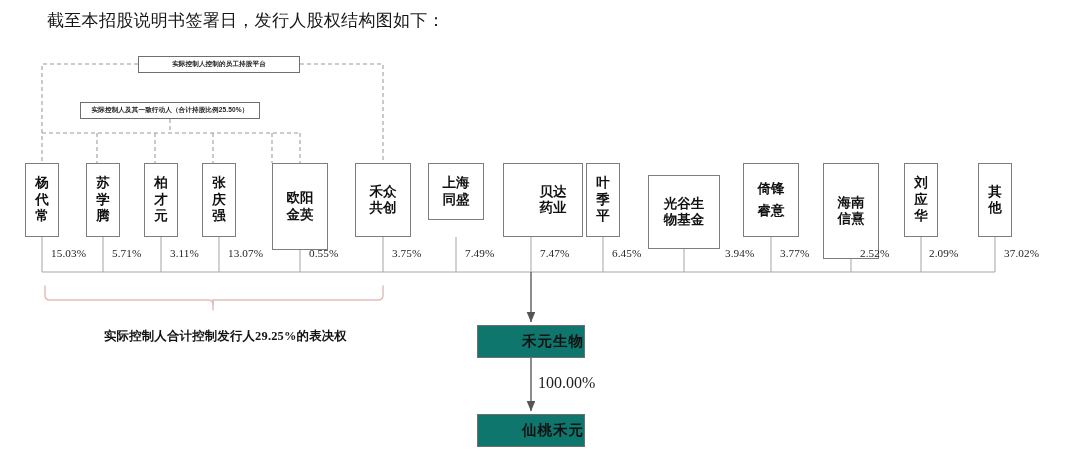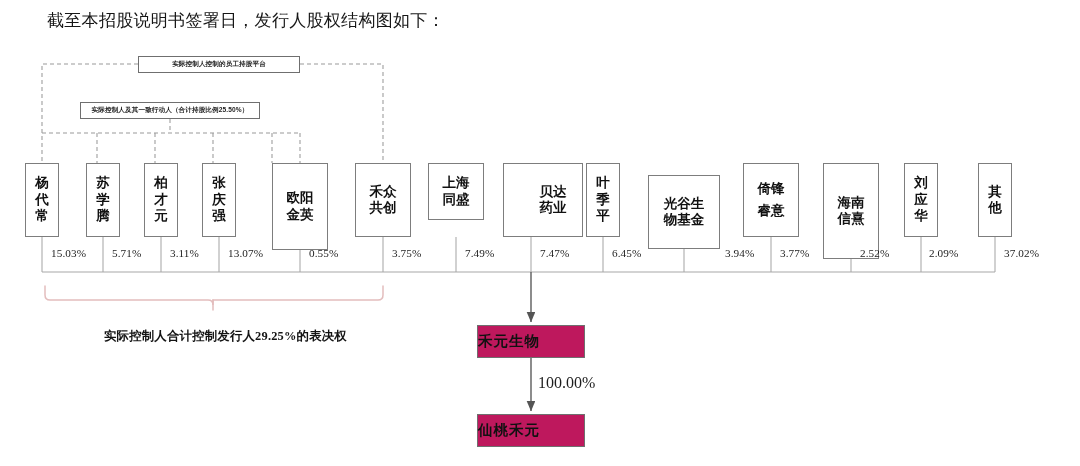--- a/index.html
+++ b/index.html
@@ -20,22 +20,22 @@
     position:absolute;box-sizing:border-box;
     border:1.1px solid #7d7d7d;background:#fff;
     display:flex;flex-direction:column;align-items:center;justify-content:center;
     font-size:13.5px;line-height:1.22;color:#111;
     font-family:"Liberation Serif","DejaVu Serif",serif;
     font-weight:600;text-align:center;
   }
   .nodebox span{display:block;white-space:nowrap;}
   .entitybox{
     position:absolute;box-sizing:border-box;
-    border:1.1px solid #6f6f6f;background:#be185d;
-    display:flex;align-items:center;justify-content:flex-start;
+    border:1.1px solid #6f6f6f;background:#0f766e;
+    display:flex;align-items:center;justify-content:flex-end;
     font-size:14.5px;font-weight:600;color:#111;letter-spacing:1px;
   }
   
   .ctrlbox{
     position:absolute;box-sizing:border-box;
     border:1.1px solid #6f6f6f;background:#fff;
     display:flex;align-items:center;justify-content:center;
     font-size:6.6px;font-weight:700;color:#1b1b1b;
     letter-spacing:.1px;white-space:nowrap;
     font-family:"Liberation Sans","DejaVu Sans",sans-serif;

